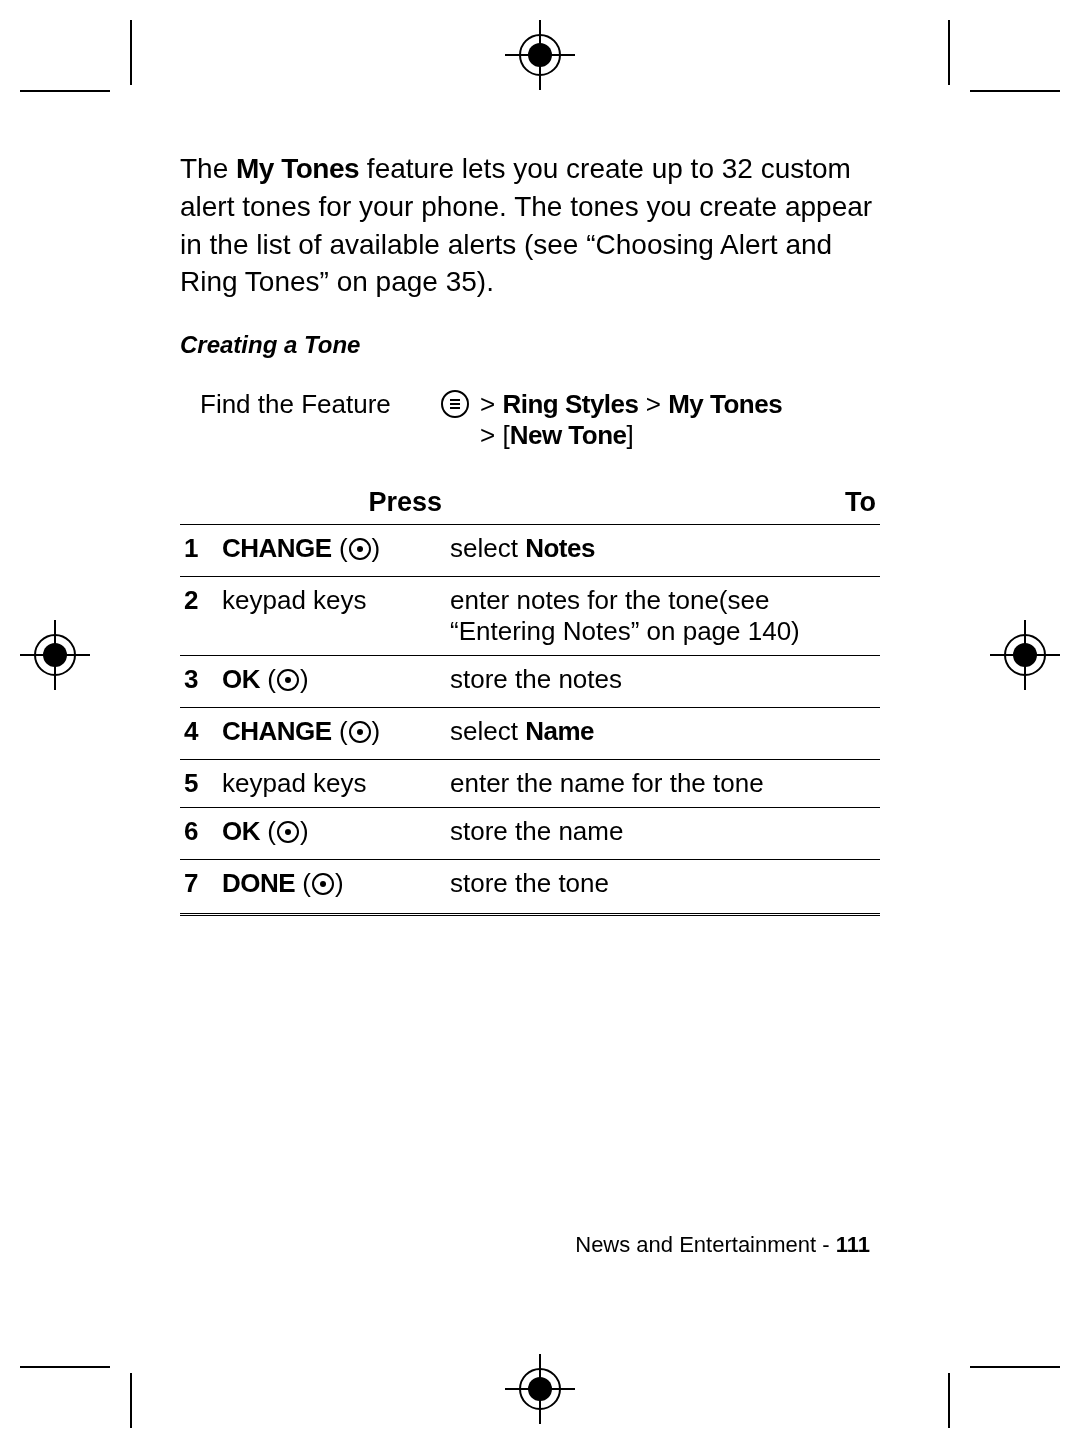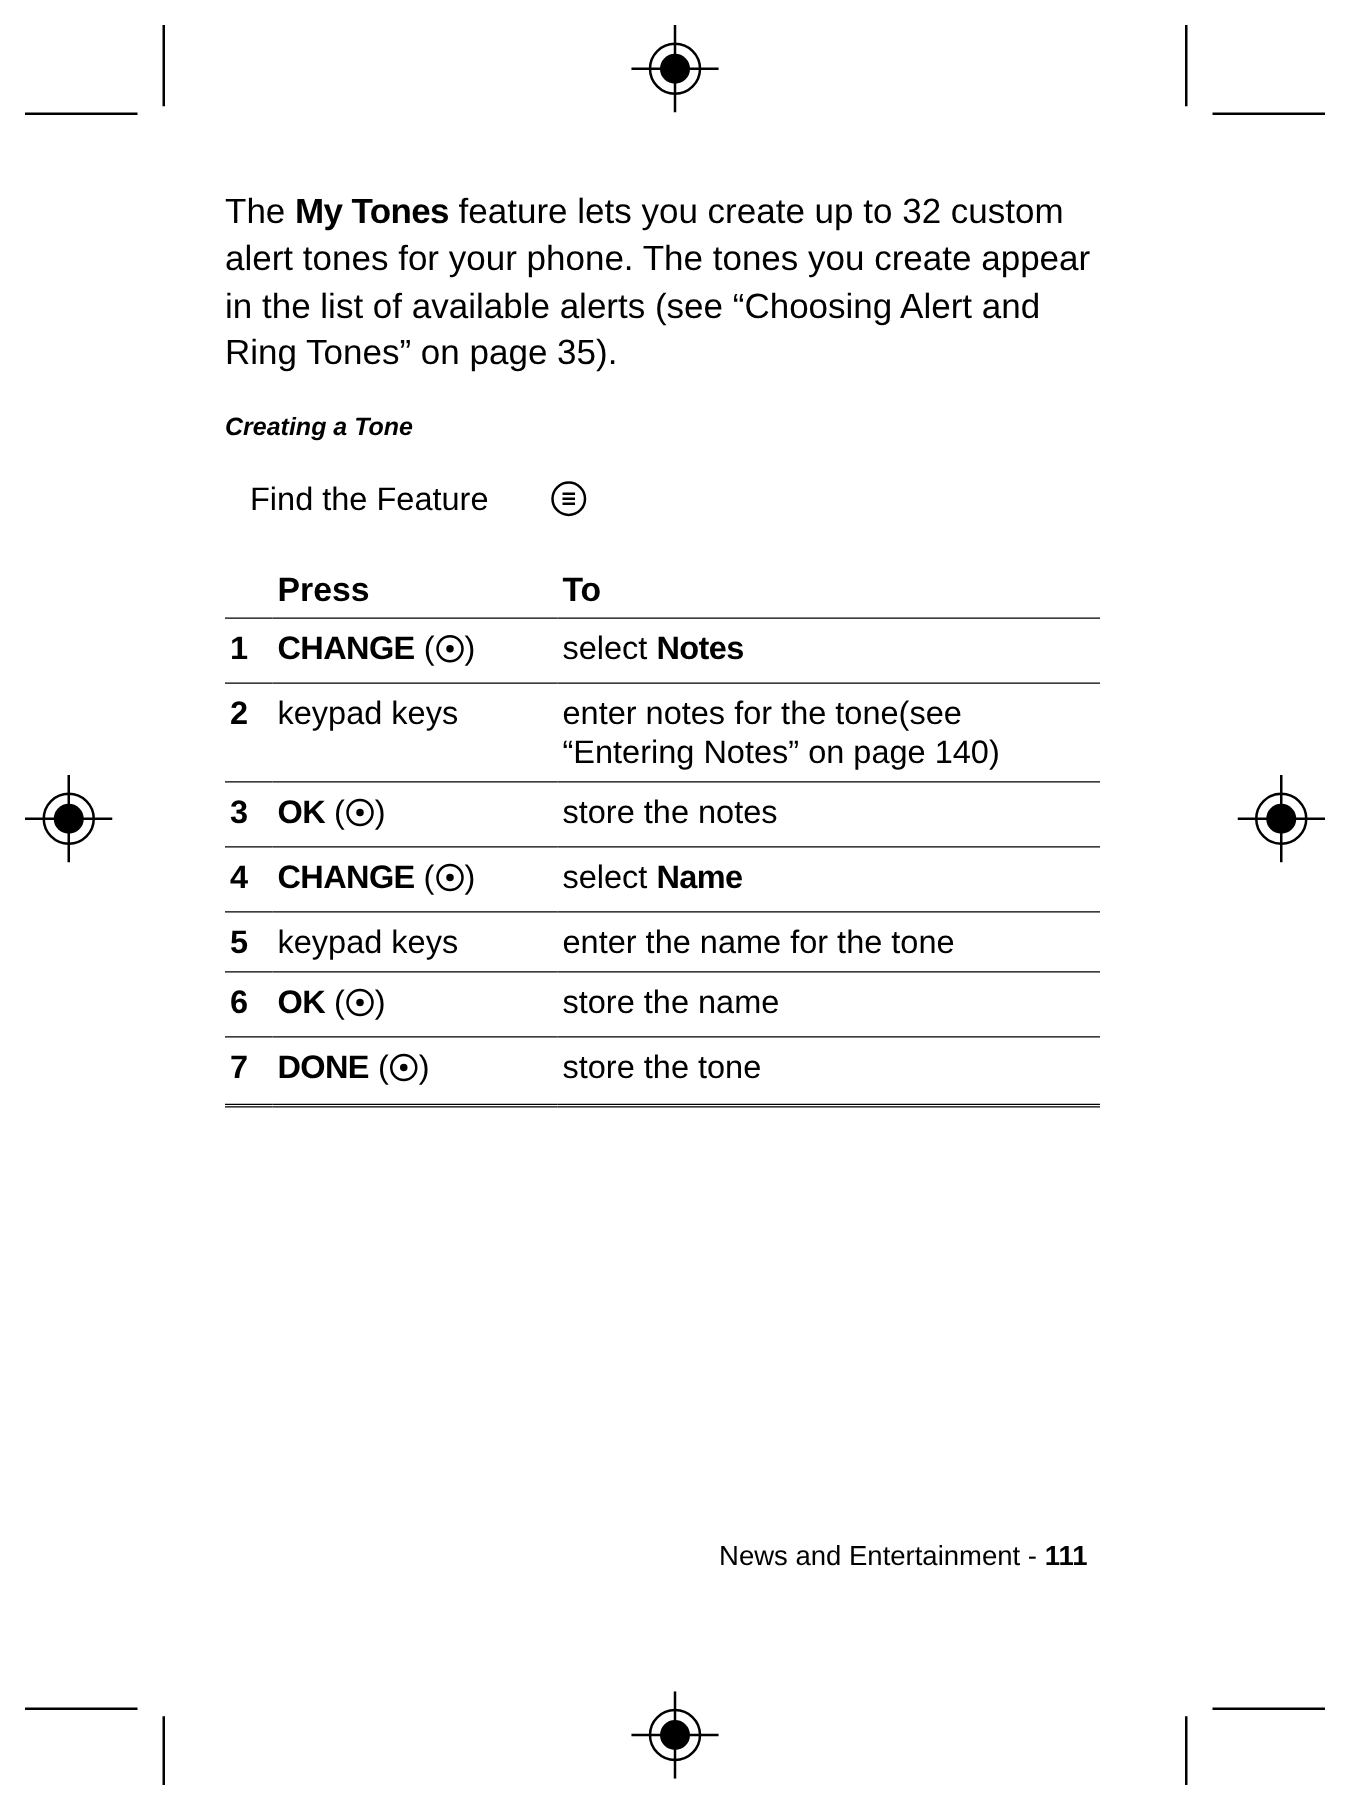--- a/index.html
+++ b/index.html
@@ -69,21 +69,21 @@
   .bold-cond {
     font-family: "Arial Narrow", Arial, Helvetica, sans-serif;
     font-weight: 800;
     font-stretch: condensed;
     letter-spacing: -0.5px;
   }
 
   h2.subsection-title {
     font-weight: bold;
     font-style: italic;
-    font-size: 20px;
+    font-size: 24px;
     margin: 0 0 30px 0;
   }
 
   .feature-row {
     display: flex;
     margin: 0 0 30px 0;
     font-size: 26px;
     align-items: flex-start;
     padding-left: 20px;
   }
@@ -98,21 +98,21 @@
     gap:10px;
   }
   .feature-row .path .lines { display:flex; flex-direction:column; }
 
   table.steps {
     width: 100%;
     border-collapse: collapse;
     font-size: 26px;
   }
   table.steps thead th {
-    text-align: left;
+    text-align: right;
     font-weight: bold;
     padding: 6px 4px 6px 4px;
     font-size: 27px;
   }
   table.steps tbody tr td {
     border-top: 1px solid #000;
     padding: 8px 4px;
     vertical-align: top;
   }
   table.steps tbody tr:first-child td { border-top: 1.5px solid #000; }
@@ -197,20 +197,28 @@
       <div class="label">Find the Feature</div>
       <div class="path">
         <span class="softkey-icon">
           <svg width="30" height="30" viewBox="0 0 30 30">
             <circle cx="15" cy="15" r="13" fill="none" stroke="#000" stroke-width="2"></circle>
             <line x1="10" y1="11" x2="20" y2="11" stroke="#000" stroke-width="2"></line>
             <line x1="10" y1="15" x2="20" y2="15" stroke="#000" stroke-width="2"></line>
             <line x1="10" y1="19" x2="20" y2="19" stroke="#000" stroke-width="2"></line>
           </svg>
         </span>
+        <div class="lines">
+          <div>
+            <span>&gt; </span><span class="bold-cond">Ring Styles</span><span> &gt; </span><span class="bold-cond">My Tones</span>
+          </div>
+          <div>
+            <span>&gt; </span><span>[</span><span class="bold-cond">New Tone</span><span>]</span>
+          </div>
+        </div>
       </div>
     </div>
 
     <table class="steps">
       <thead>
         <tr>
           <th class="numcol"></th>
           <th class="presscol">Press</th>
           <th>To</th>
         </tr>

